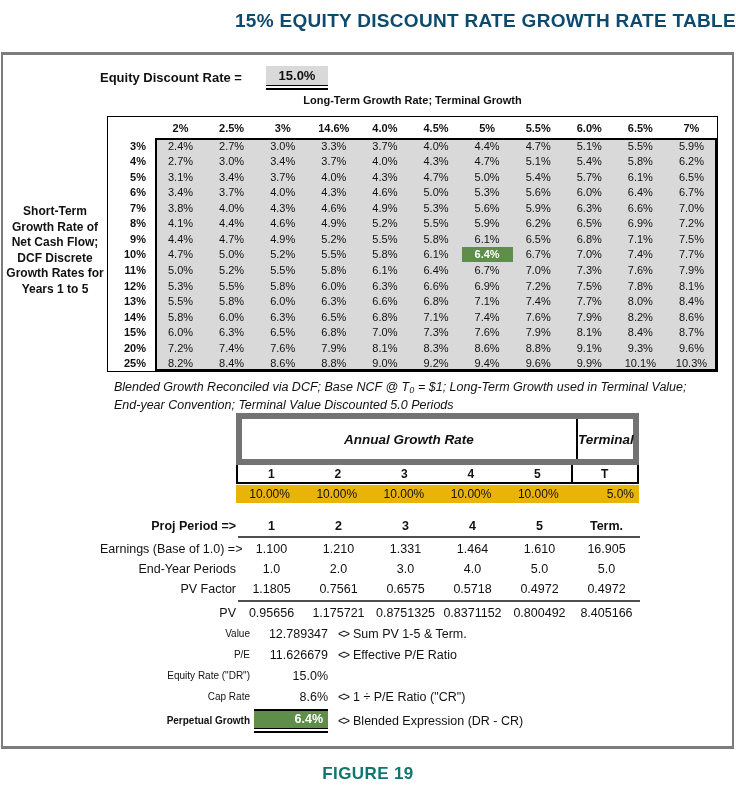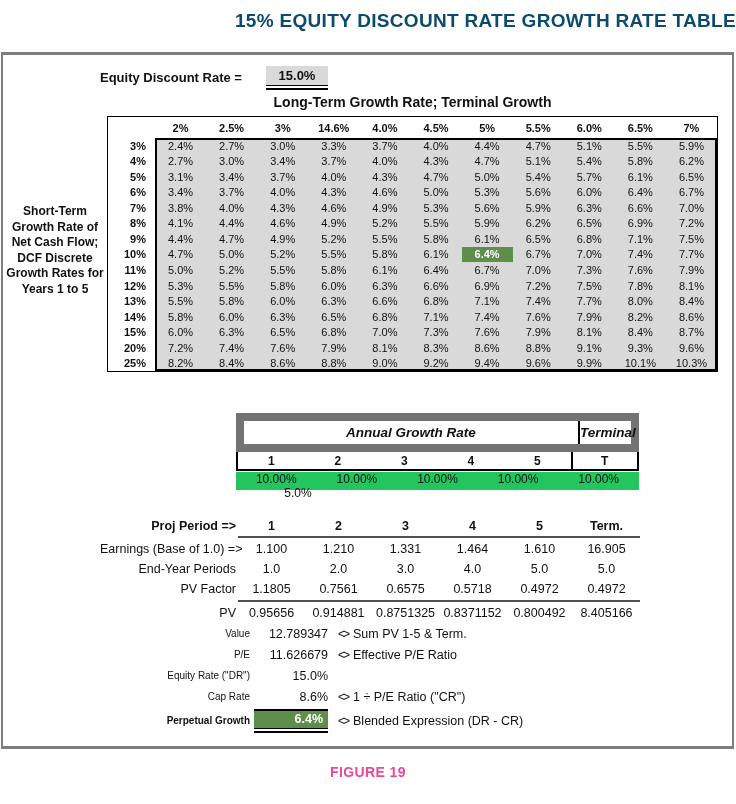--- a/index.html
+++ b/index.html
@@ -19,47 +19,47 @@
     position:absolute; left:1px; top:52px; width:733px; height:697px;
     box-sizing:border-box; border:2px solid #7d7d7d;
     border-top-width:3px; border-bottom-width:3px;
   }
 
   
   .eq-label { position:absolute; left:100px; top:70px; width:160px; text-align:left; font-weight:bold; font-size:13px; }
   .eq-cell-wrap { position:absolute; left:266px; top:66px; width:62px; border-bottom:2px solid #000; padding-bottom:2px; }
   .eq-cell { background:#d9d9d9; border-bottom:1.5px solid #000; text-align:center; font-weight:bold; font-size:13px; height:19px; line-height:19px; }
 
-  .ltg-header { position:absolute; left:107px; top:94px; width:611px; text-align:center; font-weight:bold; font-size:14px; }
+  .ltg-header { position:absolute; left:107px; top:94px; width:611px; text-align:center; font-weight:bold; font-size:11px; }
 
   
   .matrix {
     position:absolute; left:107px; top:116px; width:611px; height:256px;
     box-sizing:border-box; border:1.5px solid #000; background:#fff;
     display:grid; grid-template-columns:47px repeat(11,1fr); grid-template-rows:21px repeat(15,1fr);
   }
   .matrix-body-border { position:absolute; left:47px; top:21px; right:0; bottom:0; border:2px solid #000; pointer-events:none; }
   .mcolhead { font-weight:bold; font-size:11px; display:flex; align-items:center; justify-content:center; }
   .mrowlab  { font-weight:bold; font-size:11px; display:flex; align-items:center; justify-content:flex-end; padding-right:9px; }
   .mcell    { background:#d9d9d9; font-size:11px; display:flex; align-items:center; justify-content:center; }
   .mcell.hl { background:#5e8e4a; color:#fff; font-weight:bold; }
 
   .axis-label { position:absolute; left:6px; top:204px; width:98px; text-align:center; font-weight:bold; font-size:12px; line-height:1.3; }
 
   .footnote { position:absolute; left:114px; top:379px; width:604px; font-style:italic; font-size:12.5px; line-height:1.42; }
 
   
   .agr { position:absolute; left:236px; top:413px; width:403px; }
-  .agr-head { display:grid; grid-template-columns:334px 1fr; height:39px; box-sizing:border-box; border:8px solid #737373; }
+  .agr-head { display:grid; grid-template-columns:334px 1fr; height:52px; box-sizing:border-box; border:6px solid #737373; }
   .agr-title, .agr-terminal { display:flex; align-items:center; justify-content:center; font-weight:bold; font-style:italic; font-size:13.5px; }
   .agr-terminal { border-left:2px solid #000; }
   .agr-periods { display:grid; grid-template-columns:repeat(6,1fr); height:19px; box-sizing:border-box; border:2px solid #000; border-top:none; }
   .agr-period { display:flex; align-items:center; justify-content:center; font-weight:bold; font-size:12px; }
   .agr-period:last-child { border-left:2px solid #000; }
-  .agr-values { display:grid; grid-template-columns:repeat(5,1fr); height:18px; background:#22c55e; margin-top:1px; }
+  .agr-values { display:grid; grid-template-columns:repeat(6,1fr); height:18px; background:#eab308; margin-top:1px; }
   .agr-value { display:flex; align-items:center; justify-content:center; font-size:12px; }
   .agr-value:last-child { justify-content:flex-end; padding-right:5px; }
 
   
   .proj { position:absolute; left:100px; top:516px; width:540px; }
   .proj-row { display:grid; grid-template-columns:138px repeat(6,67px); height:20px; align-items:center; }
   .proj-row.head { height:19px; }
   .proj-label { text-align:right; font-size:12.5px; padding-right:2px; white-space:nowrap; }
   .proj-val { text-align:center; font-size:12.5px; }
   .proj-row.head .proj-label, .proj-row.head .proj-val { font-weight:bold; }
@@ -73,21 +73,21 @@
   .sum-row.pg .sum-label { font-weight:bold; }
   .sum-value { text-align:right; font-size:12.5px; }
   .sum-note { padding-left:2px; font-size:12.5px; white-space:nowrap; display:flex; align-items:center; gap:5px; }
   .marker { letter-spacing:-2px; font-size:12px; }
   .pg-wrap { border-bottom:2px solid #000; padding-bottom:2px; margin-left:4px; }
   .pg-cell { background:#5e8e4a; color:#fff; font-weight:bold; font-size:12.5px; text-align:right;
              padding-right:5px; height:17px; line-height:17px; border-top:2px solid #000; border-bottom:1.5px solid #000; }
 
   .figure-label {
     position:absolute; top:764px; left:0; width:736px; text-align:center;
-    font-size:14px; font-weight:bold; color:#ec4899; letter-spacing:.4px;
+    font-size:17px; font-weight:bold; color:#0f766e; letter-spacing:.4px;
   }
 </style>
 </head>
 <body>
 
 <div class="page">
 
   <div class="title">15% EQUITY DISCOUNT RATE GROWTH RATE TABLE</div>
 
   <div class="panel"></div>
@@ -290,20 +290,24 @@
       <div class="mcell">9.2%</div>
       <div class="mcell">9.4%</div>
       <div class="mcell">9.6%</div>
       <div class="mcell">9.9%</div>
       <div class="mcell">10.1%</div>
       <div class="mcell">10.3%</div>
     </div>
 
   <div class="axis-label">Short-Term Growth Rate of Net Cash Flow; DCF Discrete Growth Rates for Years 1 to 5</div>
 
+  <div class="footnote">
+    <div>Blended Growth Reconciled via DCF; Base NCF @ T₀ = $1; Long-Term Growth used in Terminal Value;</div>
+    <div>End-year Convention; Terminal Value Discounted 5.0 Periods</div>
+  </div>
 
   <div class="agr">
     <div class="agr-head">
       <div class="agr-title">Annual Growth Rate</div>
       <div class="agr-terminal">Terminal</div>
     </div>
     <div class="agr-periods">
         <div class="agr-period">1</div>
         <div class="agr-period">2</div>
         <div class="agr-period">3</div>
@@ -356,21 +360,21 @@
         <div class="proj-val">0.7561</div>
         <div class="proj-val">0.6575</div>
         <div class="proj-val">0.5718</div>
         <div class="proj-val">0.4972</div>
         <div class="proj-val">0.4972</div>
       </div>
       <div class="proj-rule"></div>
       <div class="proj-row">
         <div class="proj-label">PV</div>
         <div class="proj-val">0.95656</div>
-        <div class="proj-val">0.914881</div>
+        <div class="proj-val">1.175721</div>
         <div class="proj-val">0.8751325</div>
         <div class="proj-val">0.8371152</div>
         <div class="proj-val">0.800492</div>
         <div class="proj-val">8.405166</div>
       </div>
     </div>
 
   <div class="summary">
       <div class="sum-row">
         <div class="sum-label">Value</div>

